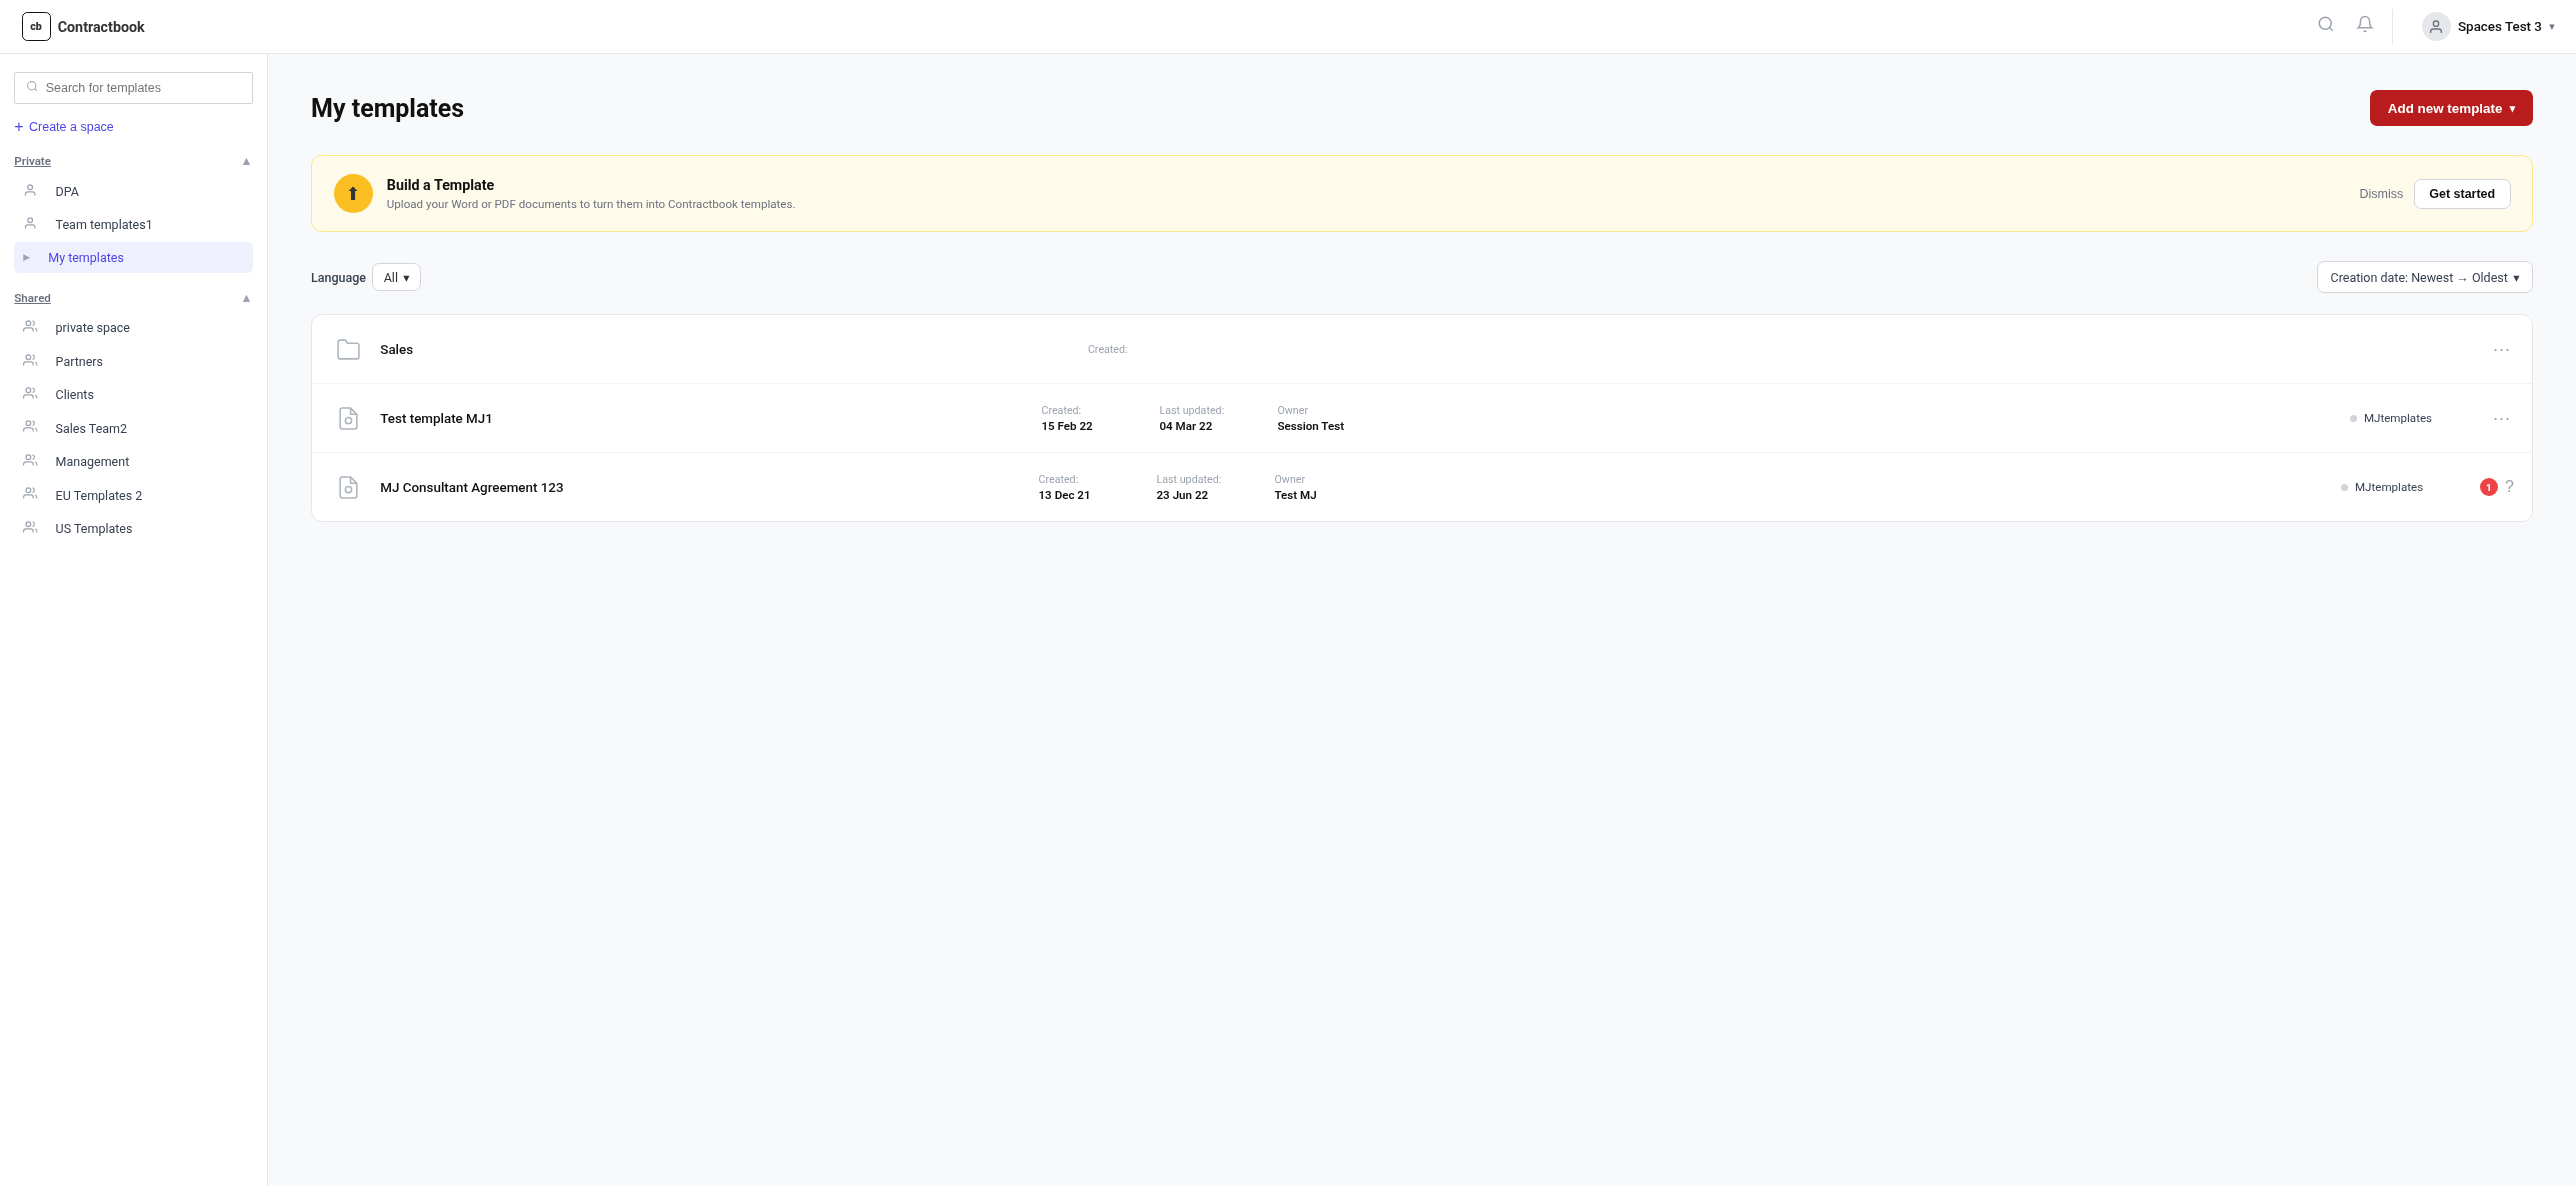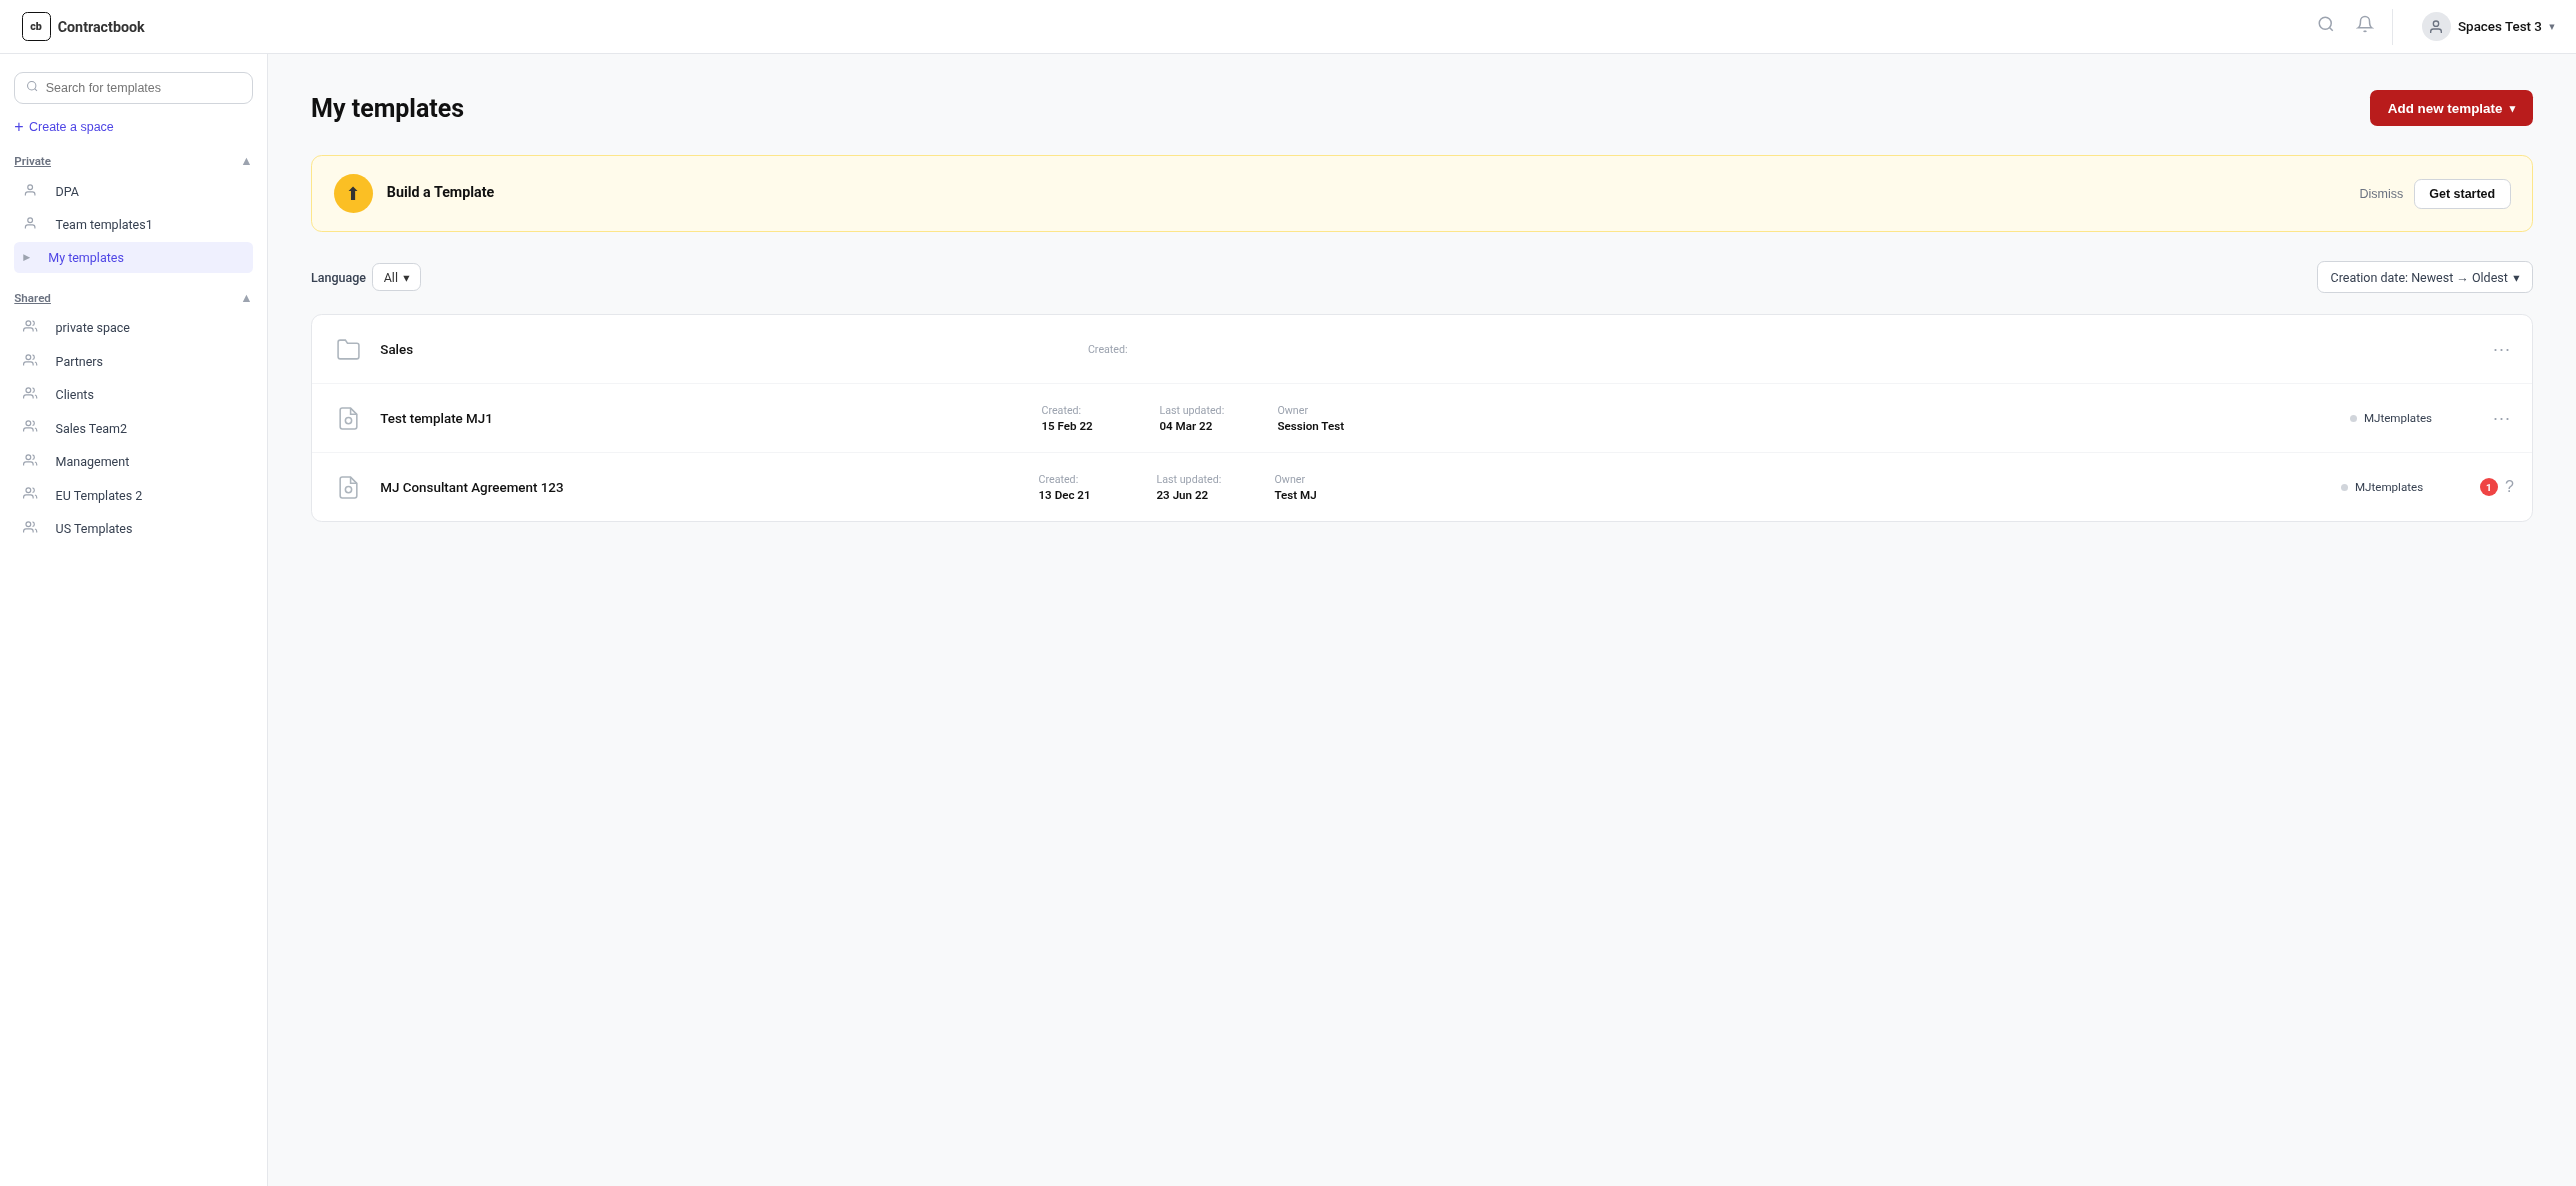--- a/index.html
+++ b/index.html
@@ -22,21 +22,21 @@
     .user-area { display: flex; align-items: center; gap: 7.2px; cursor: pointer; padding-left: 14.3px; }
     .user-avatar { width: 29px; height: 29px; border-radius: 50%; background: #e5e7eb; display: flex; align-items: center; justify-content: center; color: #6b7280; font-size: 14.3px; }
     .user-name { font-size: 13.4px; font-weight: 500; color: #111; }
     .chevron-down { font-size: 10.7px; color: #6b7280; }
 
     
     .layout { display: flex; height: calc(100vh - 54px); overflow: hidden; }
 
     
     .sidebar { width: 268px; min-width: 268px; background: #fff; border-right: 0.9px solid #e5e7eb; overflow-y: auto; padding: 18px 14.3px; }
-    .search-box { display: flex; align-items: center; gap: 7.2px; border: 0.9px solid #d1d5db; border-radius: 9px; padding: 7.2px 10.7px; margin-bottom: 14.3px; background: #fff; }
+    .search-box { display: flex; align-items: center; gap: 7.2px; border: 0.9px solid #d1d5db; border-radius: 2px; padding: 7.2px 10.7px; margin-bottom: 14.3px; background: #fff; }
     .search-box input { border: none; outline: none; font-size: 12.5px; color: #6b7280; background: transparent; width: 100%; }
     .search-icon { color: #9ca3af; font-size: 12.5px; }
     .create-space-btn { display: flex; align-items: center; gap: 5.4px; color: #4f46e5; font-size: 12.5px; font-weight: 500; cursor: pointer; margin-bottom: 18px; background: none; border: none; }
     .section-header { display: flex; align-items: center; justify-content: space-between; margin-bottom: 7.2px; }
     .section-label { font-size: 11.6px; font-weight: 600; color: #6b7280; text-transform: none; text-decoration: underline; }
     .collapse-btn { background: none; border: none; cursor: pointer; color: #9ca3af; font-size: 12.5px; }
     .sidebar-item { display: flex; align-items: center; gap: 18px; padding: 7.2px 9px; border-radius: 5.4px; cursor: pointer; color: #374151; font-size: 12.5px; margin-bottom: 1.8px; }
     .sidebar-item.active { background: #eff0fe; color: #4f46e5; }
     .sidebar-item-icon { color: #9ca3af; font-size: 14.3px; flex-shrink: 0; }
     .sidebar-item-label { flex: 1; }
@@ -267,20 +267,21 @@
       <button class="add-btn">
         <span>Add new template</span>
         <span class="add-btn-chevron">▾</span>
       </button>
     </div>
 
     <div class="banner">
       <div class="banner-icon">⬆</div>
       <div class="banner-content">
         <div class="banner-title">Build a Template</div>
+        <div class="banner-desc">Upload your Word or PDF documents to turn them into Contractbook templates.</div>
       </div>
       <div class="banner-actions">
         <button class="dismiss-btn">Dismiss</button>
         <button class="get-started-btn">Get started</button>
       </div>
     </div>
 
     <div class="filters">
       <div class="filter-left">
         <span class="filter-label">Language</span>

